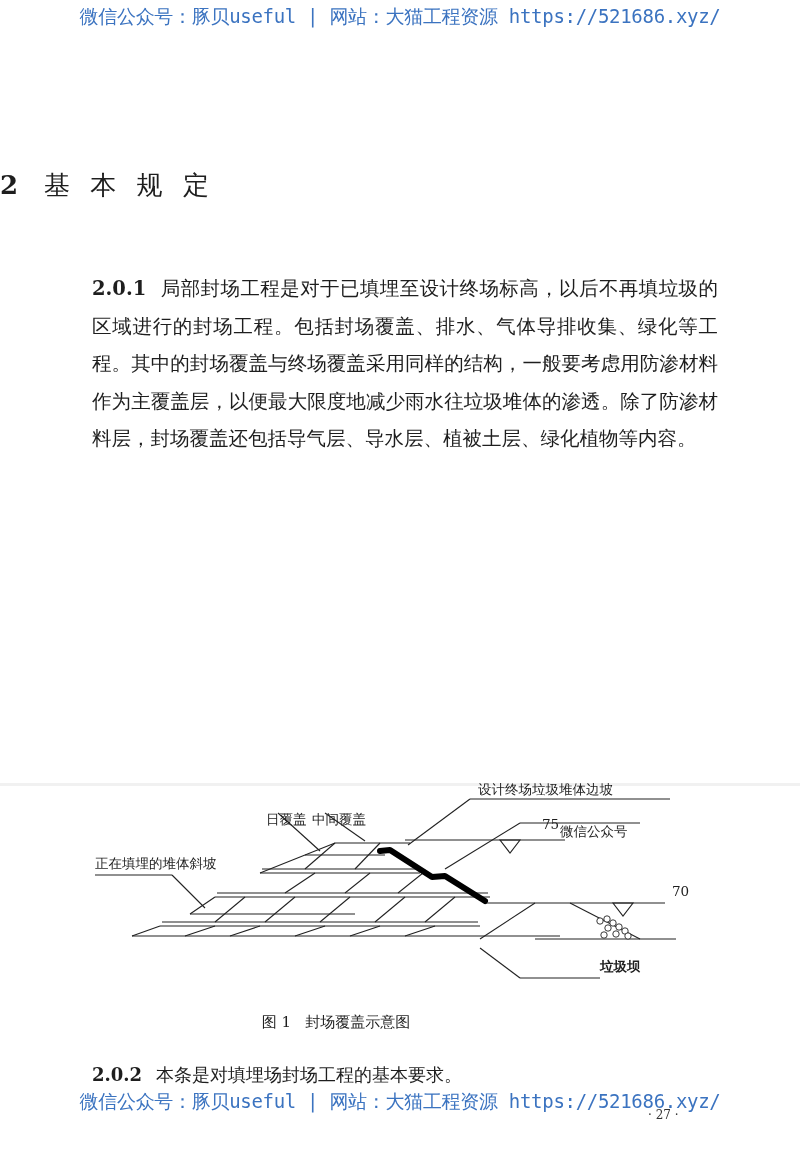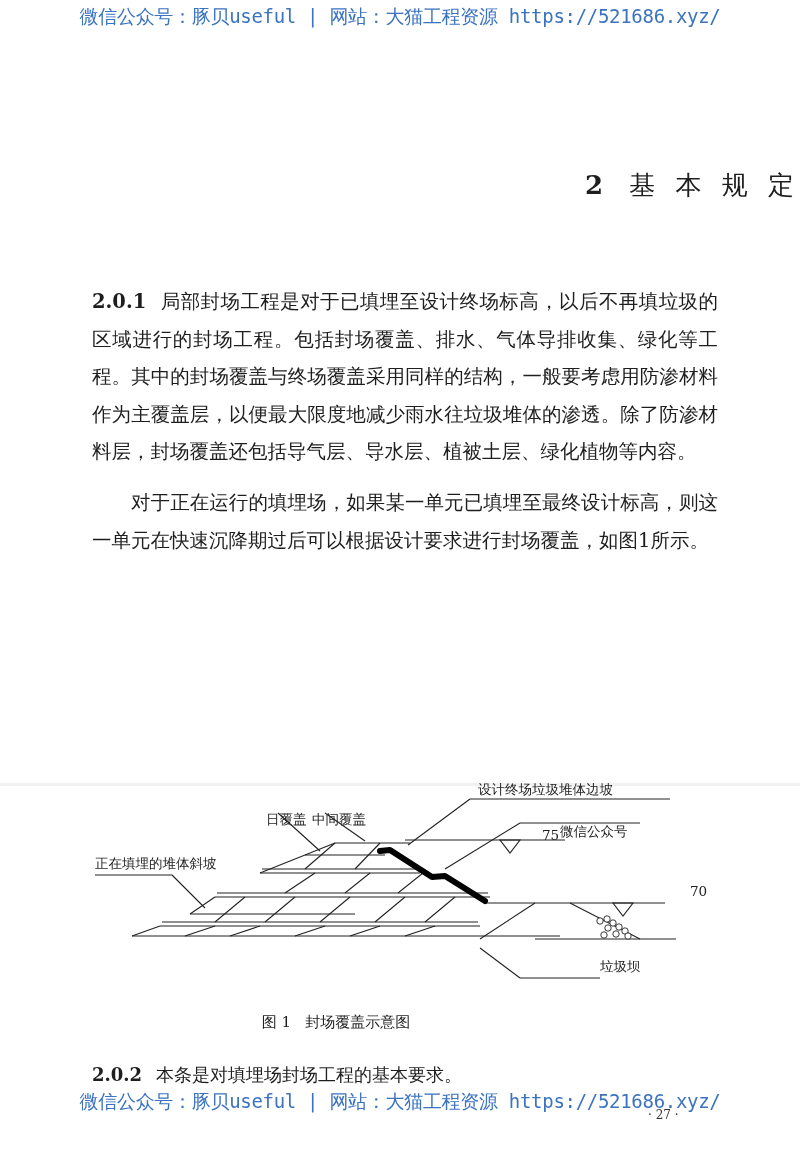--- a/index.html
+++ b/index.html
@@ -8,32 +8,32 @@
     font-family: "DejaVu Serif", "Liberation Serif", serif; color: #1e1e1e;
   }
   .watermark {
     position: absolute; left: 0; width: 800px; text-align: center;
     font-family: "DejaVu Sans Mono", "Liberation Mono", monospace;
     color: #3b73c0; font-size: 19px; white-space: nowrap; letter-spacing: -0.3px;
   }
   .wm-top { top: 4px; }
   .wm-bottom { top: 1089px; }
   .chapter-title {
-    position: absolute; top: 168px; left: 0; width: 800px; text-align: right;
+    position: absolute; top: 168px; left: 0; width: 800px; text-align: left;
     font-size: 26px; letter-spacing: 6px;
   }
   .chapter-title .num { font-weight: bold; margin-right: 20px; }
   .text-block {
     position: absolute; left: 92px; width: 626px;
     font-size: 19.5px; line-height: 37.5px; text-align: justify;
   }
   .text-block p { margin: 0; }
   .indent { text-indent: 39px; }
   .clause-no { font-weight: bold; margin-right: 14px; }
-  .tb1 { top: 283px; }
+  .tb1 { top: 270px; }
   .tb2 { top: 484px; }
   .divider { position: absolute; top: 783px; left: 0; width: 800px; height: 3px; background: #f1f1f1; }
   .figure { position: absolute; top: 783px; left: 80px; width: 660px; height: 230px; }
   .fig-label { position: absolute; font-size: 13.5px; white-space: nowrap; }
   .caption {
     position: absolute; top: 1013px; left: 0; width: 672px; text-align: center;
     font-size: 15px;
   }
   .caption .fig-num { margin-right: 14px; }
   .clause2 {
@@ -50,21 +50,20 @@
 
 <div class="chapter-title">
   <span class="num">2</span><span>基 本 规 定</span>
 </div>
 
 <div class="text-block tb1">
   <p><span class="clause-no">2.0.1</span><span>局部封场工程是对于已填埋至设计终场标高，以后不再填垃圾的区域进行的封场工程。包括封场覆盖、排水、气体导排收集、绿化等工程。其中的封场覆盖与终场覆盖采用同样的结构，一般要考虑用防渗材料作为主覆盖层，以便最大限度地减少雨水往垃圾堆体的渗透。除了防渗材料层，封场覆盖还包括导气层、导水层、植被土层、绿化植物等内容。</span></p>
 </div>
 
 <div class="text-block tb2">
-  <p class="indent">对于正在运行的填埋场，如果某一单元已填埋至最终设计标高，则这一单元在快速沉降期过后可以根据设计要求进行封场覆盖，如图1所示。</p>
 </div>
 
 <div class="divider"></div>
 
 <div class="figure">
   <svg width="660" height="230" viewBox="0 0 660 230">
     <g stroke="#222" stroke-width="1.1" fill="none">
 
       <line x1="52" y1="153" x2="480" y2="153"></line>
       <line x1="455" y1="156" x2="596" y2="156"></line>
@@ -131,25 +130,25 @@
         <circle cx="545" cy="148" r="3.2"></circle>
         <circle cx="528" cy="145" r="3.2"></circle>
       <circle cx="536" cy="151" r="3.2"></circle>
         <circle cx="548" cy="153" r="3.2"></circle>
         <circle cx="524" cy="152" r="3.2"></circle>
     </g>
   </svg>
   <span class="fig-label" style="left:398px; top:-2px;">设计终场垃圾堆体边坡</span>
   <span class="fig-label" style="left:186px; top:28px;">日覆盖</span>
   <span class="fig-label" style="left:232px; top:28px;">中间覆盖</span>
-  <span class="fig-label" style="left:462px; top:44px;">75</span>
+  <span class="fig-label" style="left:462px; top:33px;">75</span>
   <span class="fig-label" style="left:480px; top:40px;">微信公众号</span>
   <span class="fig-label" style="left:15px; top:72px;">正在填埋的堆体斜坡</span>
-  <span class="fig-label" style="left:610px; top:100px;">70</span>
-  <span class="fig-label" style="left:520px; top:175px;">垃圾坝</span>
+  <span class="fig-label" style="left:592px; top:100px;">70</span>
+  <span class="fig-label" style="left:520px; top:175px;font-weight:bold;">垃圾坝</span>
 </div>
 
 <div class="caption">
   <span class="fig-num">图 1</span><span>封场覆盖示意图</span>
 </div>
 
 <div class="clause2">
   <span class="clause-no">2.0.2</span><span>本条是对填埋场封场工程的基本要求。</span>
 </div>
 

